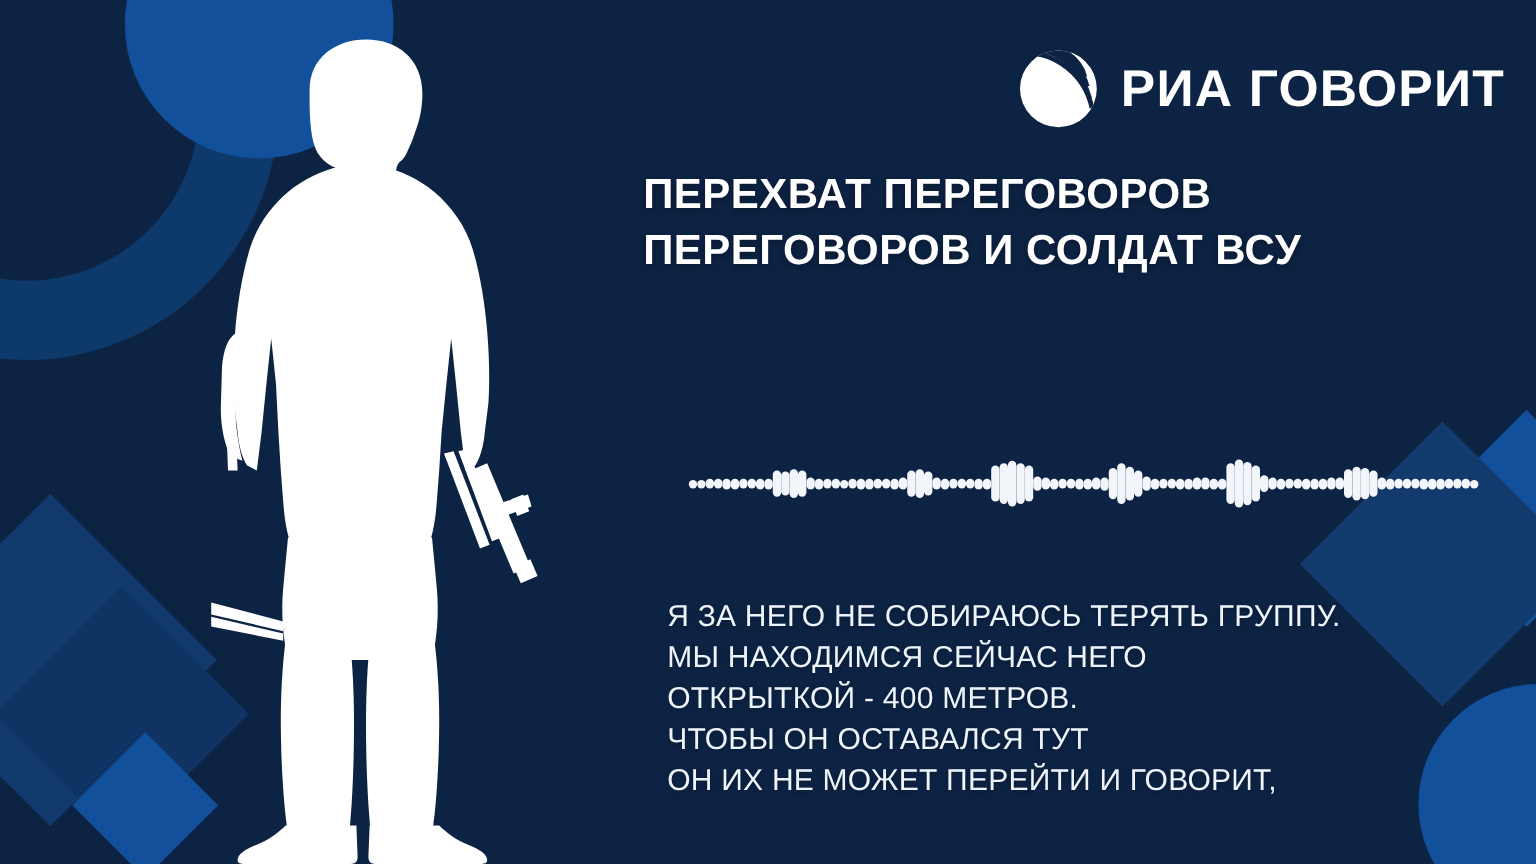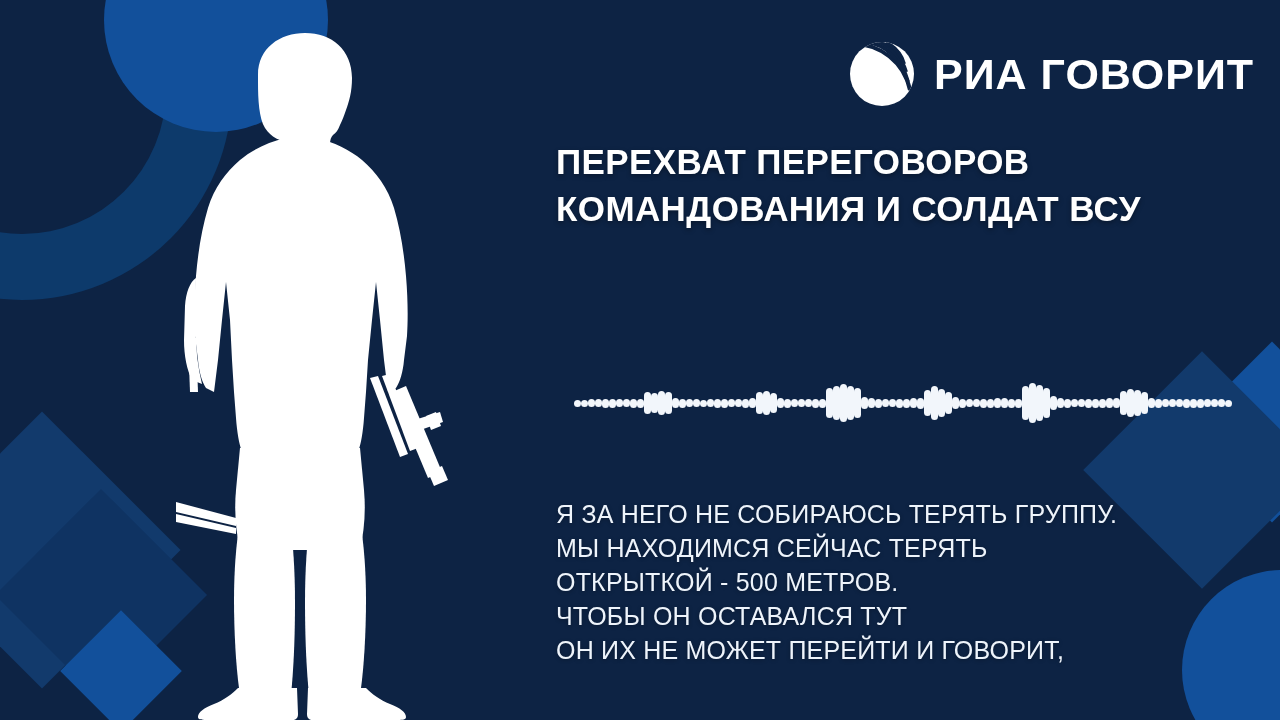--- a/index.html
+++ b/index.html
@@ -100,21 +100,21 @@
     font-size: 43px;
     font-weight: bold;
     letter-spacing: 1px;
     white-space: nowrap;
     line-height: 1;
   }
 
   
   #headline {
     position: absolute;
-    left: 556px; top: 139px;
+    left: 536px; top: 139px;
     width: 700px;
     color: #ffffff;
     font-size: 35px;
     font-weight: bold;
     line-height: 1.34;
     letter-spacing: 0.4px;
     text-shadow: 0 2px 5px rgba(0,0,0,0.35);
   }
   #headline .hl-line { display: block; white-space: nowrap; }
 
@@ -270,21 +270,21 @@
         <path d="M20 4 C40 6 56 22 62 44"></path>
         <path d="M31 3 C45 8 56 20 60 34"></path>
         <path d="M40 4 C50 10 56 18 58 26"></path>
       </g>
     </svg>
     <div id="logo-wordmark">РИА ГОВОРИТ</div>
   </div>
 
   <div id="headline">
     <span class="hl-line">ПЕРЕХВАТ ПЕРЕГОВОРОВ</span>
-    <span class="hl-line">КОМАНДОВАНИЯ И СОЛДАТ ВСУ</span>
+    <span class="hl-line">ПЕРЕГОВОРОВ И СОЛДАТ ВСУ</span>
   </div>
 
   <div id="waveform">
       <div class="wbar" style="height: 7px; background: rgb(242, 246, 251);"></div>
       <div class="wbar" style="height: 7px; background: rgb(242, 246, 251);"></div>
       <div class="wbar" style="height: 8px; background: rgb(242, 246, 251);"></div>
       <div class="wbar" style="height: 8px; background: rgb(242, 246, 251);"></div>
       <div class="wbar" style="height: 9px; background: rgb(242, 246, 251);"></div>
       <div class="wbar" style="height: 9px; background: rgb(242, 246, 251);"></div>
       <div class="wbar" style="height: 8px; background: rgb(242, 246, 251);"></div>
@@ -372,19 +372,19 @@
       <div class="wbar" style="height: 9px; background: rgb(242, 246, 251);"></div>
       <div class="wbar" style="height: 9px; background: rgb(242, 246, 251);"></div>
       <div class="wbar" style="height: 8px; background: rgb(242, 246, 251);"></div>
       <div class="wbar" style="height: 8px; background: rgb(242, 246, 251);"></div>
       <div class="wbar" style="height: 8px; background: rgb(242, 246, 251);"></div>
       <div class="wbar" style="height: 7px; background: rgb(242, 246, 251);"></div>
     </div>
 
   <div id="transcript">
     <span class="tr-line">Я ЗА НЕГО НЕ СОБИРАЮСЬ ТЕРЯТЬ ГРУППУ.</span>
-    <span class="tr-line">МЫ НАХОДИМСЯ СЕЙЧАС ТЕРЯТЬ</span>
-    <span class="tr-line">ОТКРЫТКОЙ - 500 МЕТРОВ.</span>
+    <span class="tr-line">МЫ НАХОДИМСЯ СЕЙЧАС НЕГО</span>
+    <span class="tr-line">ОТКРЫТКОЙ - 400 МЕТРОВ.</span>
     <span class="tr-line">ЧТОБЫ ОН ОСТАВАЛСЯ ТУТ</span>
     <span class="tr-line">ОН ИХ НЕ МОЖЕТ ПЕРЕЙТИ И ГОВОРИТ,</span>
   </div>
 
 </div>
 
 </body></html>

